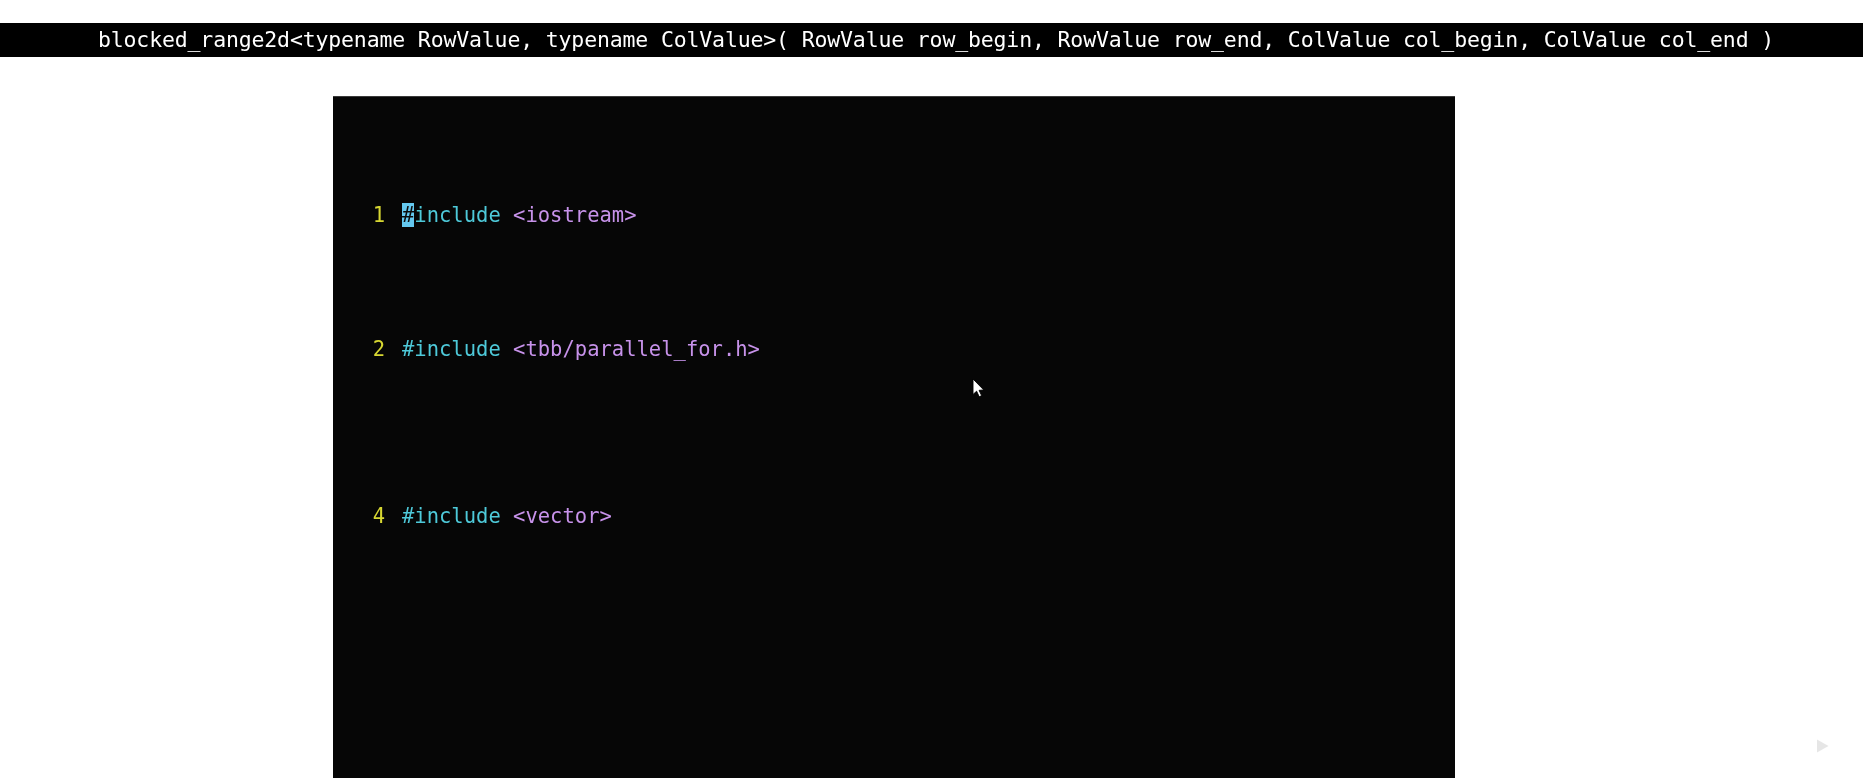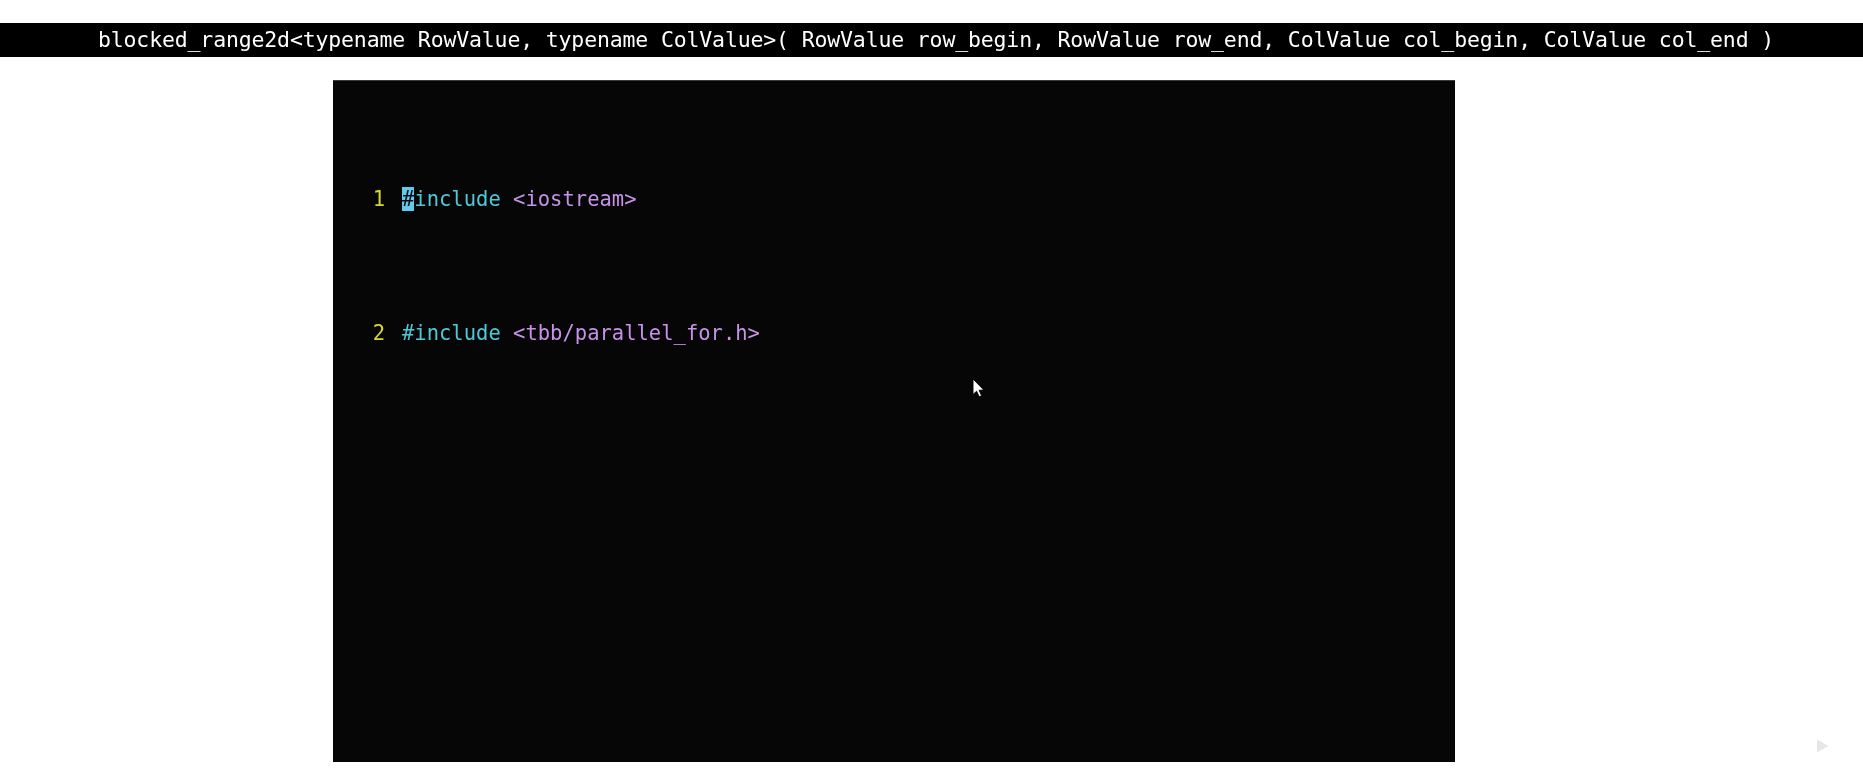--- a/index.html
+++ b/index.html
@@ -31,21 +31,21 @@
     letter-spacing: -0.15px;
     overflow: hidden;
     text-align: center;
   }
   #banner-text { padding-left: 9px; display: inline-block; }
 
   
   #code-block {
     position: absolute;
     left: 333px;
-    top: 80px;
+    top: 96px;
     width: 1122px;
     height: 681px;
     background: #060606;
     overflow: hidden;
     border-top: 1px solid #3a3a3a;
   }
   #code-lines {
     font-family: "DejaVu Sans Mono", monospace;
     font-size: 20.5px;
     line-height: 33.4px;
@@ -97,20 +97,21 @@
 <div id="banner"><span id="banner-text">blocked_range2d&lt;typename RowValue, typename ColValue&gt;( RowValue row_begin, RowValue row_end, ColValue col_begin, ColValue col_end )</span></div>
 
 <div id="code-block">
   <div id="code-lines">
 
     <div class="code-row"><span class="ln">1</span><span class="code-text"><span class="cursor-hl">#</span><span class="t-pre">include</span> <span class="t-hdr">&lt;iostream&gt;</span></span></div>
 
     <div class="code-row"><span class="ln">2</span><span class="code-text"><span class="t-pre">#include</span> <span class="t-hdr">&lt;tbb/parallel_for.h&gt;</span></span></div>
 
 
+    <div class="code-row"><span class="ln">4</span><span class="code-text"><span class="t-pre">#include</span> <span class="t-hdr">&lt;vector&gt;</span></span></div>
 
 
     
 
     
 
     
 
     
 

